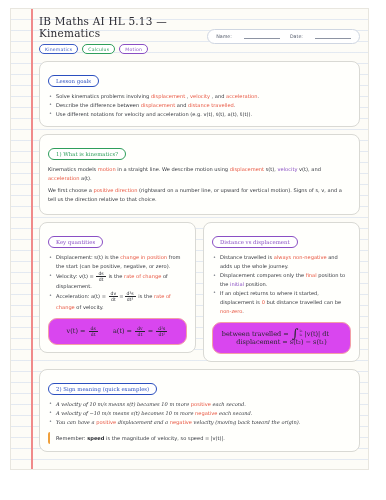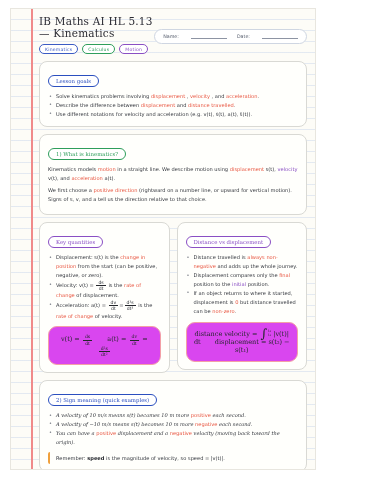--- a/index.html
+++ b/index.html
@@ -1,19 +1,19 @@
 <!DOCTYPE html>
 <html><head>
 <meta charset="utf-8">
 <style>
   html,body{margin:0;padding:0;background:#ffffff;}
   body{width:386px;height:500px;overflow:hidden;
        font-family:"DejaVu Sans","Liberation Sans",sans-serif;}
 
-  .page{position:absolute;left:10px;top:8px;width:306px;height:462px;
+  .page{position:absolute;left:10px;top:8px;width:359px;height:462px;
         background:#fdfcf7;border:1px solid #e8e6df;box-sizing:border-box;
         overflow:hidden;}
   .rules{position:absolute;left:0;top:0;right:0;bottom:0;
          background:repeating-linear-gradient(to bottom,
             rgba(0,0,0,0) 0px, rgba(0,0,0,0) 10px,
             #dfe6f0 10px, #dfe6f0 11px);
          opacity:.85;pointer-events:none;}
   .margin-line{position:absolute;left:20px;top:0;bottom:0;width:1.5px;
                background:#f08a8a;}
   .content{position:absolute;left:28px;top:6px;right:8px;}
@@ -136,21 +136,21 @@
 
       <div class="col">
         <div class="card">
           <span class="pill purple">Distance vs displacement</span>
           <ul>
             <li><span>Distance travelled is </span><span class="red">always non-negative</span><span> and adds up the whole journey.</span></li>
             <li><span>Displacement compares only the </span><span class="red">final</span><span> position to the </span><span class="purple">initial</span><span> position.</span></li>
             <li><span>If an object returns to where it started, displacement is </span><span class="red">0</span><span> but distance travelled can be </span><span class="red">non-zero</span><span>.</span></li>
           </ul>
           <div class="fbox">
-            <span>distance velocity =</span>
+            <span>between travelled =</span>
             <span class="intg">∫</span><span class="lim"><span style="display:block">t₂</span><span style="display:block">t₁</span></span>
             <span>|v(t)| dt</span>
             <span class="eq"></span>
             <span>displacement = s(t₂) − s(t₁)</span>
           </div>
         </div>
       </div>
     </div>
 
     <div class="card">

